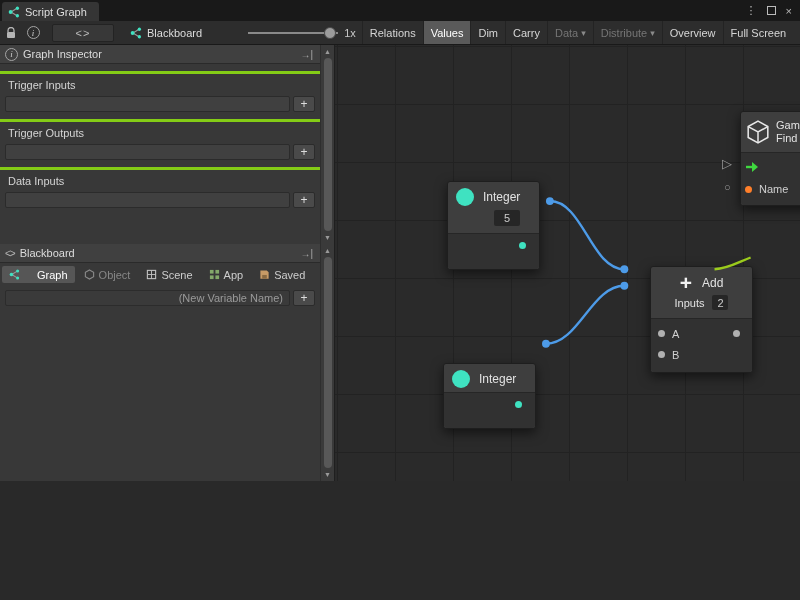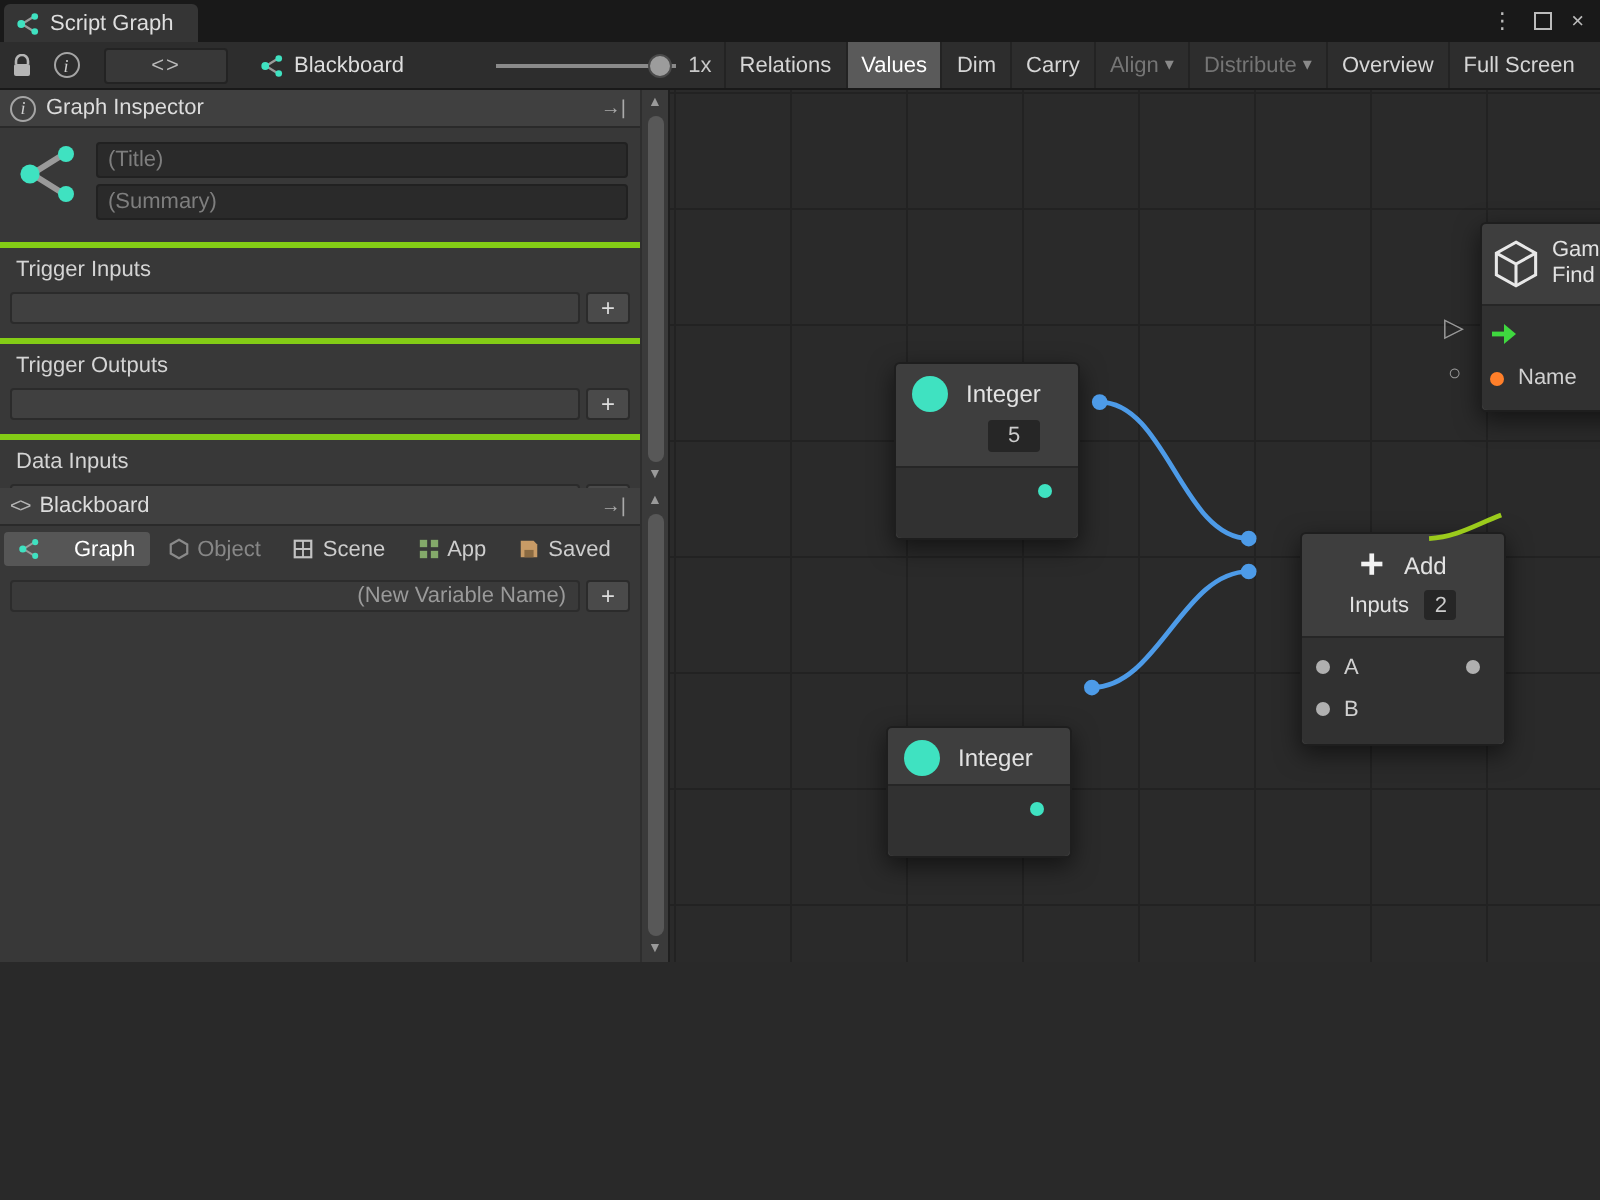--- a/index.html
+++ b/index.html
@@ -168,21 +168,21 @@
       <div class="tb-btn active">
           <span>Values</span>
         </div>
       <div class="tb-btn">
           <span>Dim</span>
         </div>
       <div class="tb-btn">
           <span>Carry</span>
         </div>
       <div class="tb-btn disabled">
-        <span>Align</span>
+        <span>Data</span>
         <span class="caret">▾</span>
       </div>
       <div class="tb-btn disabled">
         <span>Distribute</span>
         <span class="caret">▾</span>
       </div>
       <div class="tb-btn">
           <span>Overview</span>
         </div>
       <div class="tb-btn">
@@ -193,32 +193,20 @@
 
   <div class="content">
 
     <div class="sidebar">
 
       <div class="inspector-panel">
         <div class="panel-header">
           <span class="info-circle">i</span>
           <span>Graph Inspector</span>
           <span class="dock-icon">→|</span>
-        </div>
-        <div class="graph-id-row">
-          <svg width="32" height="32" viewBox="0 0 16 16">
-            <path class="icon-line" d="M4 8 L12 3 M4 8 L12 13"></path>
-            <circle class="teal" cx="3.5" cy="8" r="2.4"></circle>
-              <circle class="teal" cx="12.5" cy="3" r="2"></circle>
-              <circle class="teal" cx="12.5" cy="13" r="2"></circle>
-          </svg>
-          <div class="inspector-inputs">
-            <input class="u-input" placeholder="(Title)" style="">
-            <input class="u-input" placeholder="(Summary)" style="">
-          </div>
         </div>
 
         <div class="insp-section">
           <div class="insp-section-label">Trigger Inputs</div>
           <div class="insp-list-row">
             <div class="insp-list-empty"></div>
             <div class="plus-btn">+</div>
           </div>
         </div>
         <div class="insp-section">

